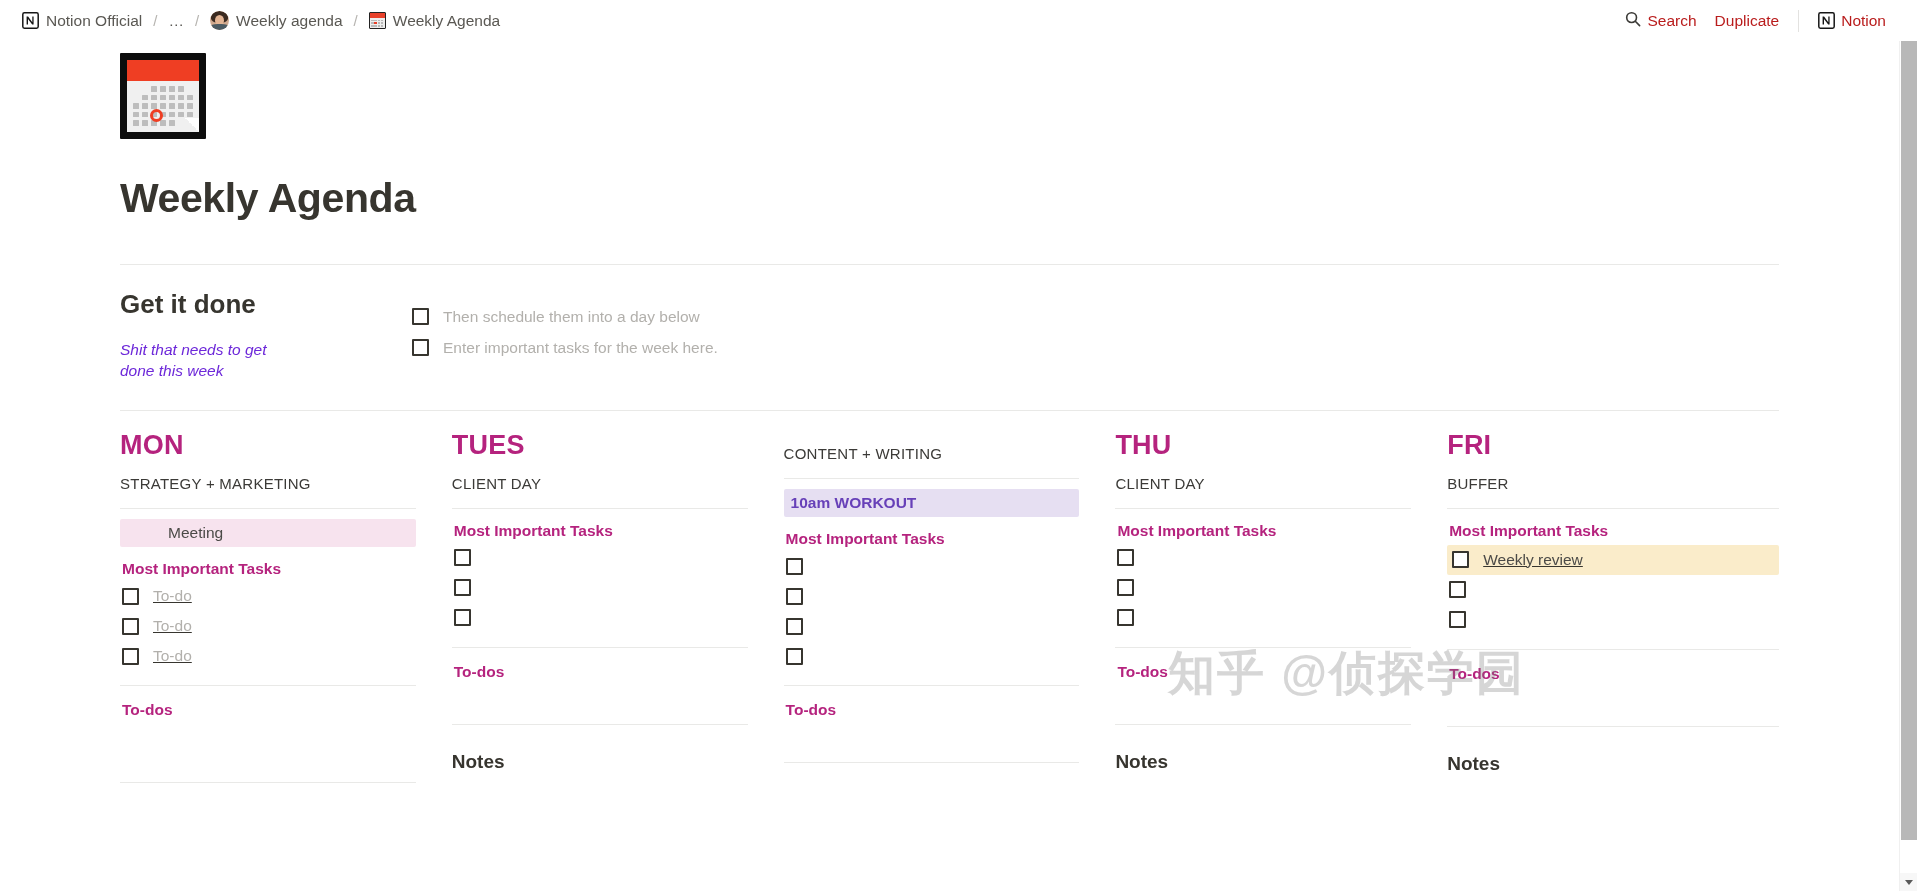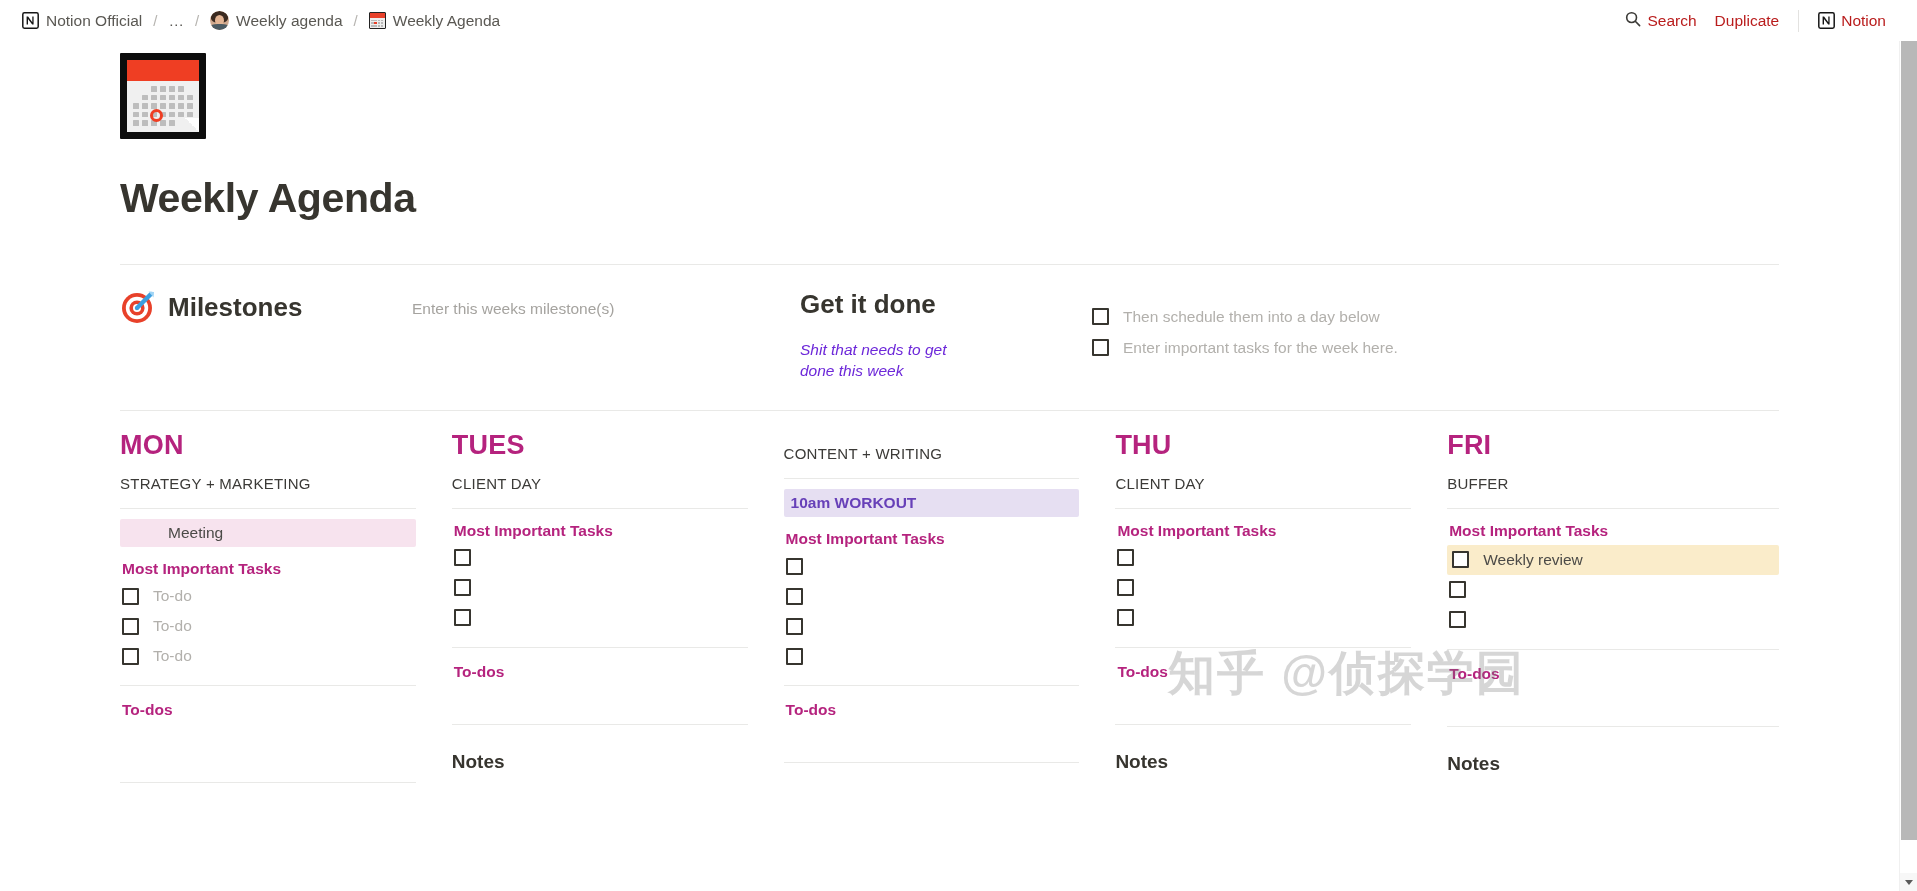--- a/index.html
+++ b/index.html
@@ -192,21 +192,21 @@
     padding: 3px 0 3px 2px;
   }
   .todos-label {
     font-size: 15.5px; font-weight: bold; color: #b5237e;
     padding: 3px 0 3px 2px;
   }
   .notes-label {
     font-size: 19px; font-weight: bold; color: #37352f;
   }
 
-  .task-row { display: flex; align-items: center; gap: 14px; min-height: 30px; padding-left: 2px; }
+  .task-row { display: flex; align-items: center; gap: 14px; min-height: 30px; padding-left: 2px; text-decoration: underline; }
   .task-row.hl-cream {
     background: #faecca; border-radius: 2px; padding: 3px 7px 3px 5px; margin-top: 2px;
   }
   .task-text { font-size: 15.5px; color: #4b4a47; }
   .task-text.ph { color: #b2b0ac; }
 
   .sect-rule { margin-top: 14px; height: 1px; background: #e9e9e7; }
   .gap-sm { height: 12px; }
   .gap-md { height: 26px; }
   .gap-lg { height: 46px; }
@@ -371,37 +371,20 @@
       <span class="marker"></span>
       <span class="fold"></span>
     </div>
 
     <h1 class="title">Weekly Agenda</h1>
 
     <div class="hr"></div>
 
     <div class="topcols">
 
-      <div class="topcol topcol-a">
-        <div class="ms-head">
-          <span class="ms-emoji">
-            <svg width="36" height="36" viewBox="0 0 36 36">
-              <circle cx="17" cy="19" r="15" fill="#e8412a"></circle>
-              <circle cx="17" cy="19" r="11.2" fill="#ffffff"></circle>
-              <circle cx="17" cy="19" r="7.6" fill="#e8412a"></circle>
-              <circle cx="17" cy="19" r="4" fill="#ffffff"></circle>
-              <circle cx="17" cy="19" r="1.9" fill="#e8412a"></circle>
-              <line x1="17" y1="19" x2="31" y2="5" stroke="#3b9fe0" stroke-width="4.4" stroke-linecap="round"></line>
-              <path d="M28.5 2.5l5.5 0.5-0.5 5.5z" fill="#9fd4f5"></path>
-            </svg>
-          </span>
-          <span class="ms-title">Milestones</span>
-        </div>
-        <div class="ms-placeholder">Enter this weeks milestone(s)</div>
-      </div>
 
       <div class="topcol topcol-b">
         <div class="gid-head">
           <div class="gid-title">Get it done</div>
           <div class="gid-sub">Shit that needs to get done this week</div>
         </div>
         <div class="gid-list">
           <div class="chk-row">
             <span class="chkbox"></span>
             <span class="chk-label ph">Then schedule them into a day below</span>

